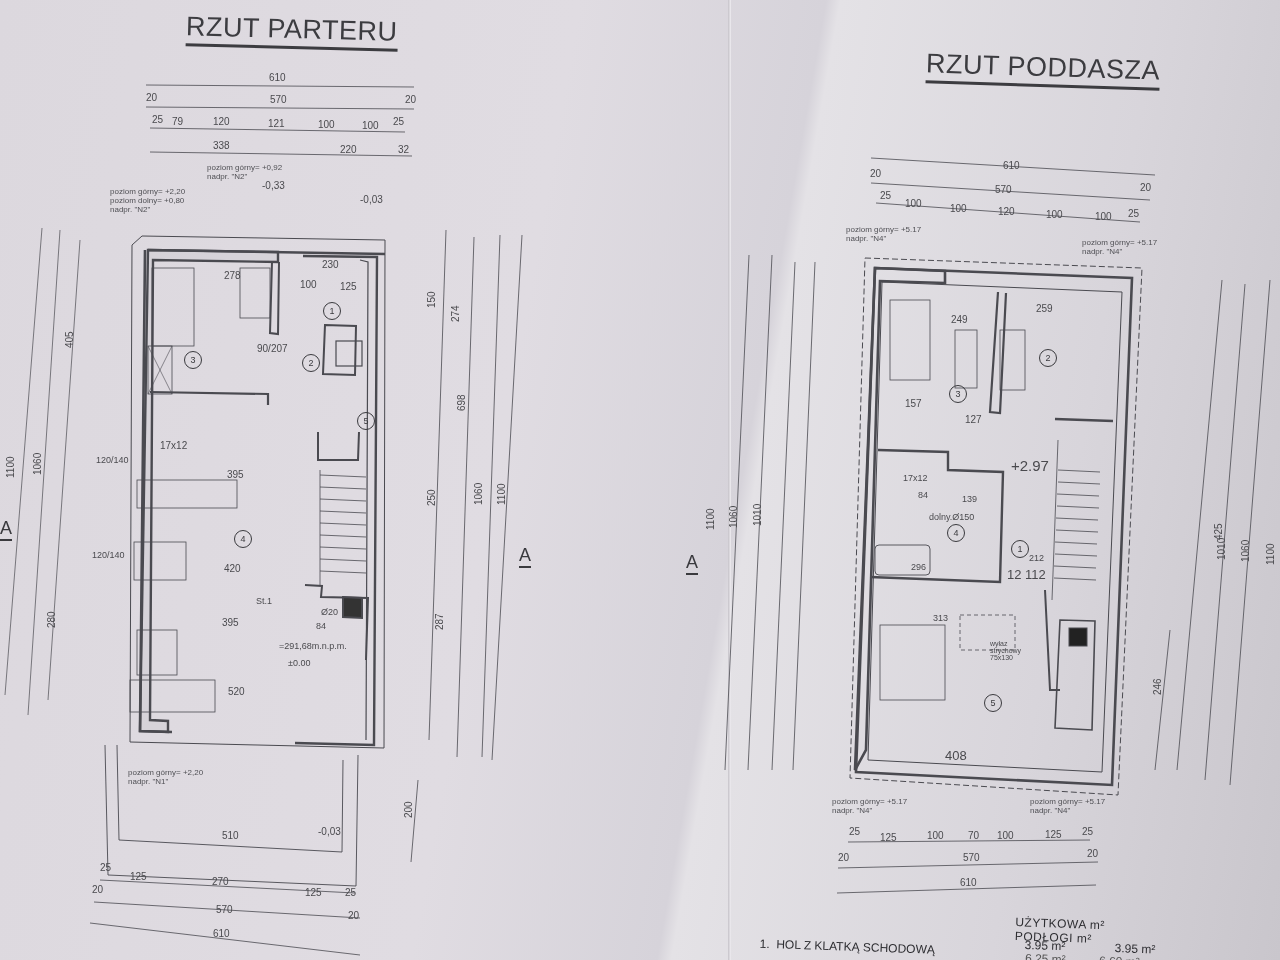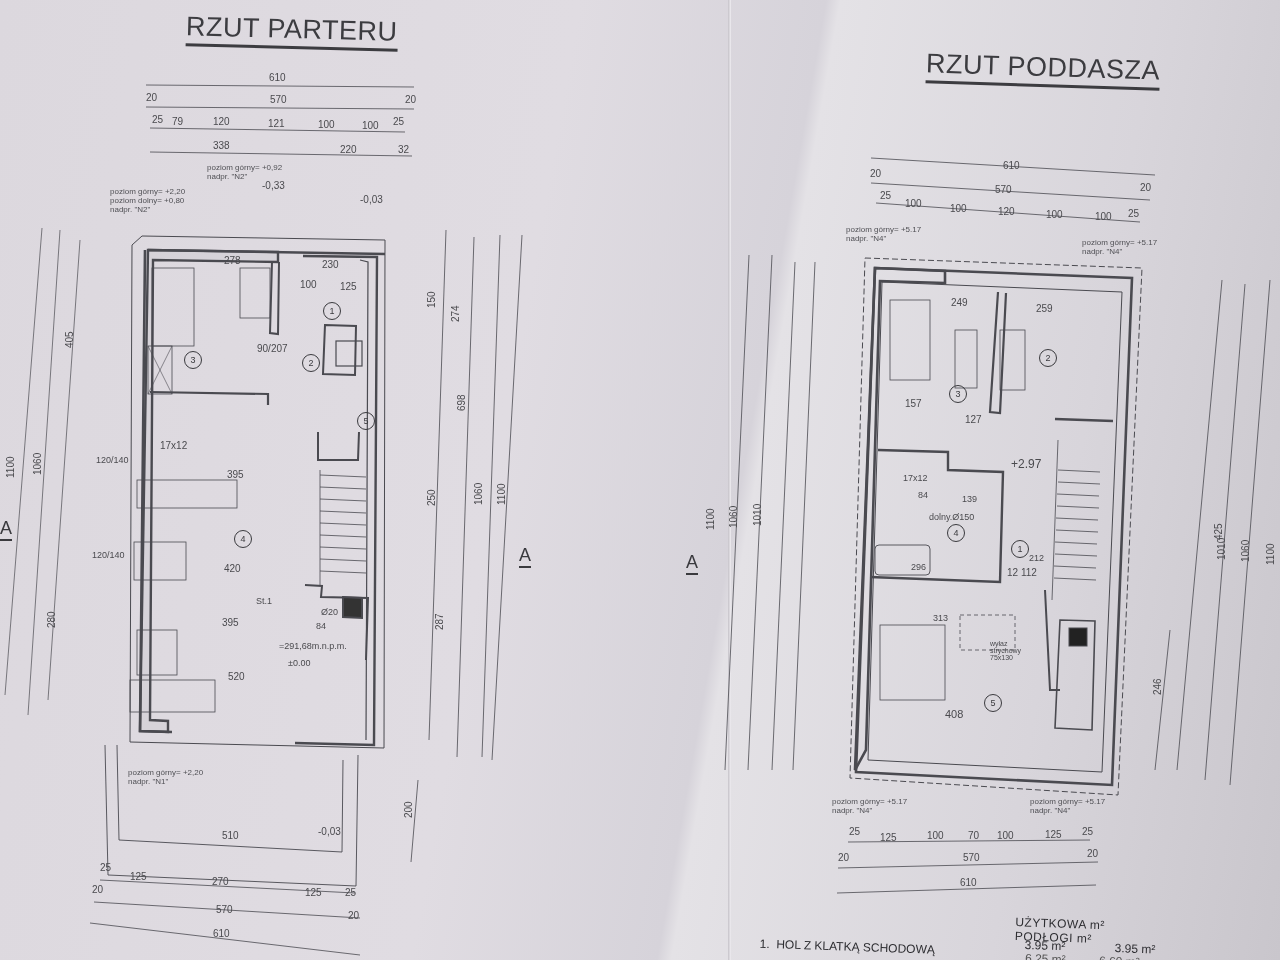--- a/index.html
+++ b/index.html
@@ -181,29 +181,29 @@
 
 <div class="dim" style="left:96px;top:455px;font-size:9px">120/140</div>
 <div class="dim" style="left:92px;top:550px;font-size:9px">120/140</div>
 
 <div class="room-no" style="left:323px;top:302px">1</div>
 <div class="room-no" style="left:302px;top:354px">2</div>
 <div class="room-no" style="left:184px;top:351px">3</div>
 <div class="room-no" style="left:234px;top:530px">4</div>
 <div class="room-no" style="left:357px;top:412px">5</div>
 
-<div class="dim" style="left:224px;top:255px">278</div>
+<div class="dim" style="left:224px;top:270px">278</div>
 <div class="dim" style="left:322px;top:259px">230</div>
 <div class="dim" style="left:300px;top:279px">100</div>
 <div class="dim" style="left:340px;top:281px">125</div>
 <div class="dim" style="left:257px;top:343px">90/207</div>
 <div class="dim" style="left:227px;top:469px">395</div>
 <div class="dim" style="left:224px;top:563px">420</div>
 <div class="dim" style="left:222px;top:617px">395</div>
-<div class="dim" style="left:228px;top:671px">520</div>
+<div class="dim" style="left:228px;top:686px">520</div>
 <div class="dim" style="left:160px;top:440px">17x12</div>
 <div class="dim" style="left:256px;top:596px;font-size:9px">St.1</div>
 <div class="dim" style="left:321px;top:607px;font-size:9px">Ø20</div>
 <div class="dim" style="left:316px;top:621px;font-size:9px">84</div>
 
 <div class="dim" style="left:222px;top:830px">510</div>
 <div class="dim" style="left:100px;top:862px">25</div>
 <div class="dim" style="left:130px;top:871px">125</div>
 <div class="dim" style="left:212px;top:876px">270</div>
 <div class="dim" style="left:305px;top:887px">125</div>
@@ -250,35 +250,35 @@
 nadpr. "N4"</div>
 <div class="note" style="left:1030px;top:797px;white-space:pre">poziom górny= +5.17
 nadpr. "N4"</div>
 
 <div class="room-no" style="left:1011px;top:540px">1</div>
 <div class="room-no" style="left:1039px;top:349px">2</div>
 <div class="room-no" style="left:949px;top:385px">3</div>
 <div class="room-no" style="left:947px;top:524px">4</div>
 <div class="room-no" style="left:984px;top:694px">5</div>
 
-<div class="dim" style="left:951px;top:297px">249</div>
+<div class="dim" style="left:951px;top:314px">249</div>
 <div class="dim" style="left:1036px;top:303px">259</div>
 <div class="dim" style="left:905px;top:398px">157</div>
 <div class="dim" style="left:965px;top:414px">127</div>
 <div class="dim" style="left:903px;top:473px;font-size:9px">17x12</div>
 <div class="dim" style="left:918px;top:490px;font-size:9px">84</div>
 <div class="dim" style="left:962px;top:494px;font-size:9px">139</div>
 <div class="dim" style="left:929px;top:512px;font-size:9px">dolny.Ø150</div>
 <div class="dim" style="left:911px;top:562px;font-size:9px">296</div>
 <div class="dim" style="left:1029px;top:553px;font-size:9px">212</div>
-<div class="dim" style="left:1007px;top:567px;font-size:10px">12 112</div>
+<div class="dim" style="left:1007px;top:567px;font-size:13px">12 112</div>
 <div class="dim" style="left:933px;top:613px;font-size:9px">313</div>
 <div class="dim" style="left:990px;top:640px;font-size:7px;width:40px;white-space:normal">wyłaz strychowy 75x130</div>
-<div class="dim" style="left:945px;top:708px;font-size:11px">408</div>
-<div class="dim" style="left:1011px;top:457px;font-size:12px">+2.97</div>
+<div class="dim" style="left:945px;top:748px;font-size:13px">408</div>
+<div class="dim" style="left:1011px;top:457px;font-size:15px">+2.97</div>
 
 <div class="dim" style="left:849px;top:826px">25</div>
 <div class="dim" style="left:880px;top:832px">125</div>
 <div class="dim" style="left:927px;top:830px">100</div>
 <div class="dim" style="left:968px;top:830px">70</div>
 <div class="dim" style="left:997px;top:830px">100</div>
 <div class="dim" style="left:1045px;top:829px">125</div>
 <div class="dim" style="left:1082px;top:826px">25</div>
 <div class="dim" style="left:838px;top:852px">20</div>
 <div class="dim" style="left:963px;top:852px">570</div>

